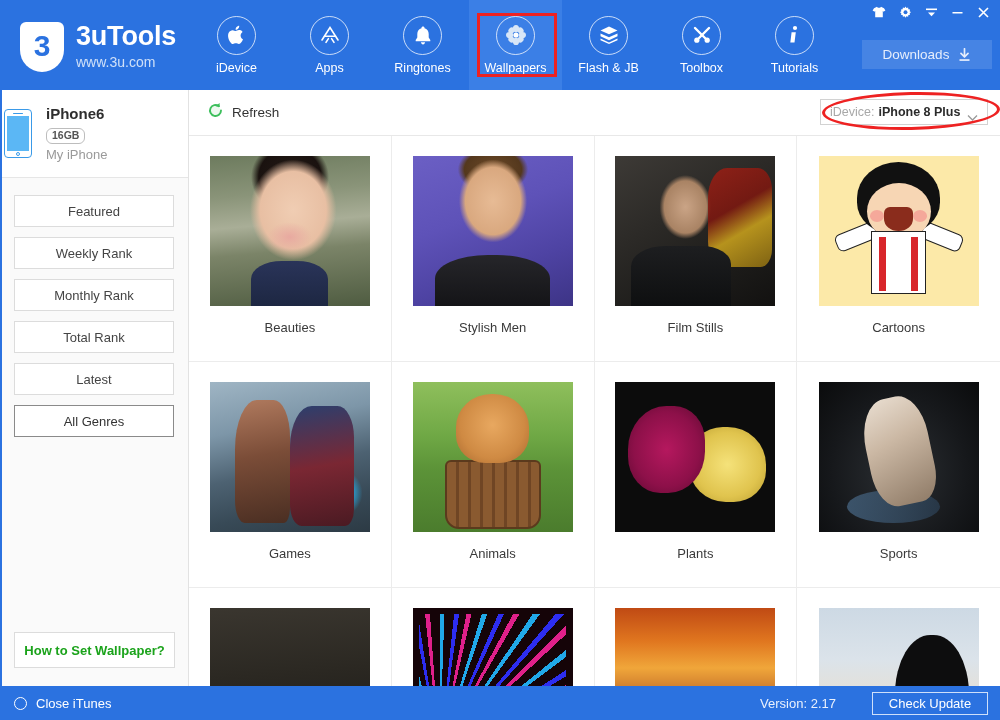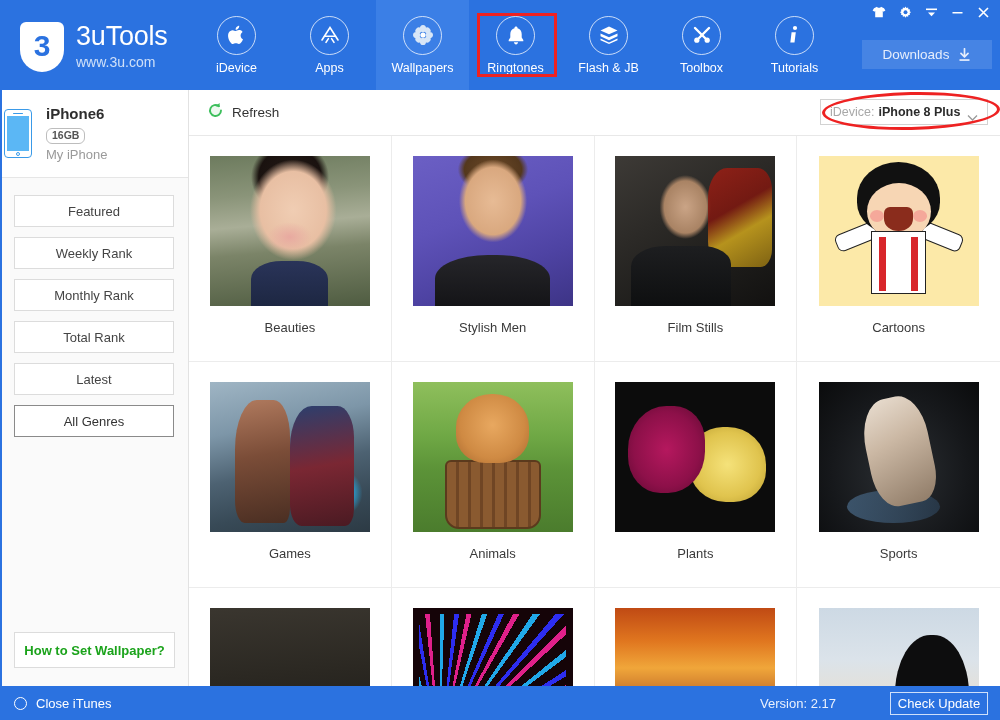--- a/index.html
+++ b/index.html
@@ -36,21 +36,21 @@
   }
   .logo-3 {
     font-size: 30px; font-weight: bold;
     color: #2b72e0;
     font-family: "Liberation Sans", sans-serif;
     line-height: 1;
     margin-top: -2px;
   }
   .brand-text { padding-top: 1px; }
   .brand-title {
-    color: #fff; font-size: 27px; font-weight: normal;
+    color: #fff; font-size: 27px; font-weight: bold;
     line-height: 1.0; letter-spacing: -0.2px;
   }
   .brand-sub {
     color: #cfe0f8; font-size: 14px; line-height: 1.5; margin-top: 2px;
   }
 
   .navbar {
     position: absolute; left: 190px; top: 0;
     height: 90px;
     display: flex;
@@ -263,21 +263,21 @@
     width: 13px; height: 13px; border-radius: 50%;
     border: 1.5px solid #fff; box-sizing: border-box;
   }
   .ci-label { color: #fff; font-size: 13px; margin-left: 9px; }
   .ver {
     position: absolute; right: 164px;
     color: #eaf1fd; font-size: 13px;
   }
   .chk-update {
     position: absolute; right: 12px;
-    width: 98px; height: 23px;
+    width: 116px; height: 23px;
     border: 1px solid #cfe0fa;
     display: flex; align-items: center; justify-content: center;
     color: #fff; font-size: 13px; cursor: pointer;
     box-sizing: border-box;
   }
 
   
   .art-beauties { background:
      radial-gradient(ellipse 60px 70px at 52% 36%, #f0cdb3 0%, #e8bfa3 55%, rgba(232,191,163,0) 72%),
      radial-gradient(ellipse 52px 48px at 50% 14%, #241a16 0%, #1a120f 60%, rgba(26,18,15,0) 75%),
@@ -414,20 +414,30 @@
           <svg width="22" height="22" viewBox="0 0 22 22">
             <path d="M3 16 L11 3.5 L19 16" stroke="#fff" stroke-width="1.6" fill="none" stroke-linecap="round"></path>
             <path d="M5.5 12.2 L16.5 12.2" stroke="#fff" stroke-width="1.6" stroke-linecap="round"></path>
             <path d="M7 18.4 L9.4 14.6" stroke="#fff" stroke-width="1.6" stroke-linecap="round"></path>
             <path d="M15 18.4 L12.6 14.6" stroke="#fff" stroke-width="1.6" stroke-linecap="round"></path>
           </svg>
         </div>
         <div class="nav-label">Apps</div>
       </div>
 
+      <div class="nav-item">
+        <div class="nav-circle">
+          <svg width="20" height="21" viewBox="0 0 20 21">
+            <path fill="#fff" d="M10 1.4c-.85 0-1.5.62-1.5 1.38v.5C5.9 3.9 4.3 6.1 4.3 8.9v3.6L2.7 15.1v1.05h14.6V15.1l-1.6-2.6V8.9c0-2.8-1.6-5-4.2-5.62v-.5c0-.76-.65-1.38-1.5-1.38z"></path>
+            <path fill="#fff" d="M7.9 17.3c.12 1.24 1.05 2.1 2.1 2.1s1.98-.86 2.1-2.1z"></path>
+          </svg>
+        </div>
+        <div class="nav-label">Ringtones</div>
+      </div>
+
       <div class="nav-item active">
         <div class="nav-circle">
           <svg width="22" height="22" viewBox="0 0 22 22">
             <g fill="#d8e6f7">
               <ellipse cx="11" cy="4.6" rx="3.1" ry="3.6"></ellipse>
               <ellipse cx="11" cy="17.4" rx="3.1" ry="3.6"></ellipse>
               <ellipse cx="4.6" cy="11" rx="3.6" ry="3.1"></ellipse>
               <ellipse cx="17.4" cy="11" rx="3.6" ry="3.1"></ellipse>
               <ellipse cx="6.5" cy="6.5" rx="3.3" ry="2.9" transform="rotate(-45 6.5 6.5)"></ellipse>
               <ellipse cx="15.5" cy="15.5" rx="3.3" ry="2.9" transform="rotate(-45 15.5 15.5)"></ellipse>
@@ -435,30 +445,20 @@
               <ellipse cx="6.5" cy="15.5" rx="3.3" ry="2.9" transform="rotate(45 6.5 15.5)"></ellipse>
             </g>
             <circle cx="11" cy="11" r="2.6" fill="#ffffff"></circle>
           </svg>
         </div>
         <div class="nav-label">Wallpapers</div>
       </div>
 
       <div class="nav-item">
         <div class="nav-circle">
-          <svg width="20" height="21" viewBox="0 0 20 21">
-            <path fill="#fff" d="M10 1.4c-.85 0-1.5.62-1.5 1.38v.5C5.9 3.9 4.3 6.1 4.3 8.9v3.6L2.7 15.1v1.05h14.6V15.1l-1.6-2.6V8.9c0-2.8-1.6-5-4.2-5.62v-.5c0-.76-.65-1.38-1.5-1.38z"></path>
-            <path fill="#fff" d="M7.9 17.3c.12 1.24 1.05 2.1 2.1 2.1s1.98-.86 2.1-2.1z"></path>
-          </svg>
-        </div>
-        <div class="nav-label">Ringtones</div>
-      </div>
-
-      <div class="nav-item">
-        <div class="nav-circle">
           <svg width="22" height="20" viewBox="0 0 22 20">
             <path fill="#fff" d="M11 1.5 L19.5 5.4 L11 9.3 L2.5 5.4z"></path>
             <path fill="#fff" d="M2.5 8.4 L11 12.3 L19.5 8.4 L19.5 11.3 L11 15.2 L2.5 11.3z"></path>
             <path fill="#fff" d="M2.5 13.6 L11 17.5 L19.5 13.6 L19.5 15.2 L11 19.1 L2.5 15.2z"></path>
           </svg>
         </div>
         <div class="nav-label">Flash &amp; JB</div>
       </div>
 
       <div class="nav-item">

